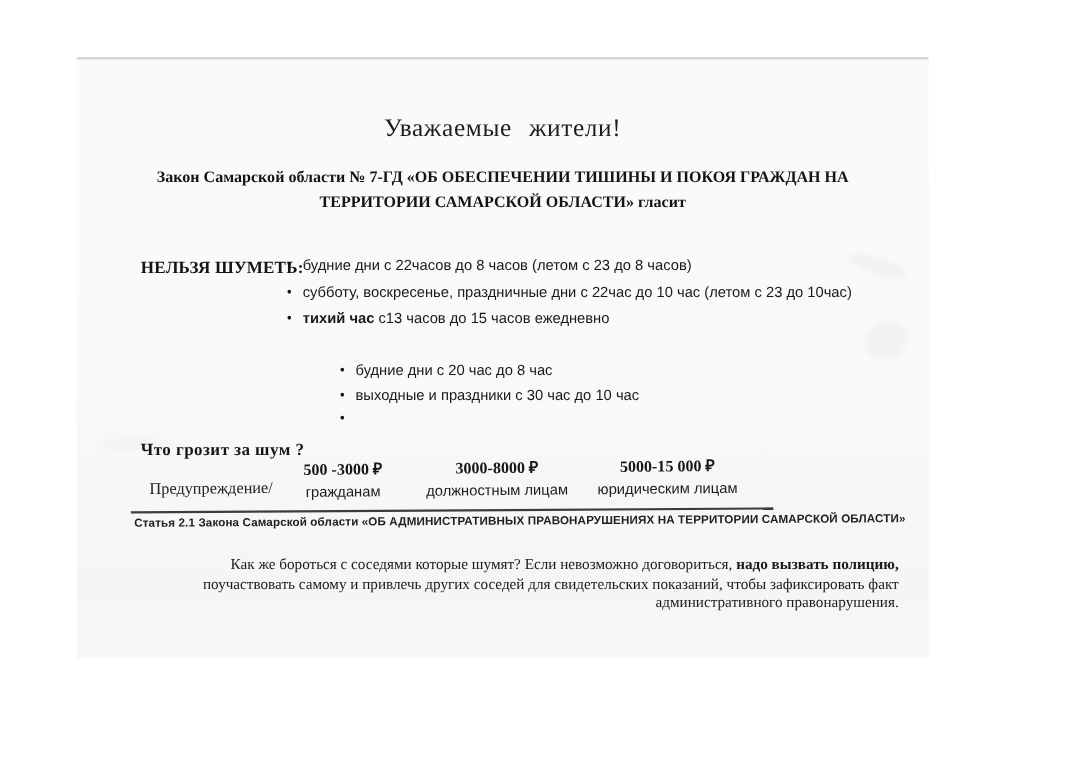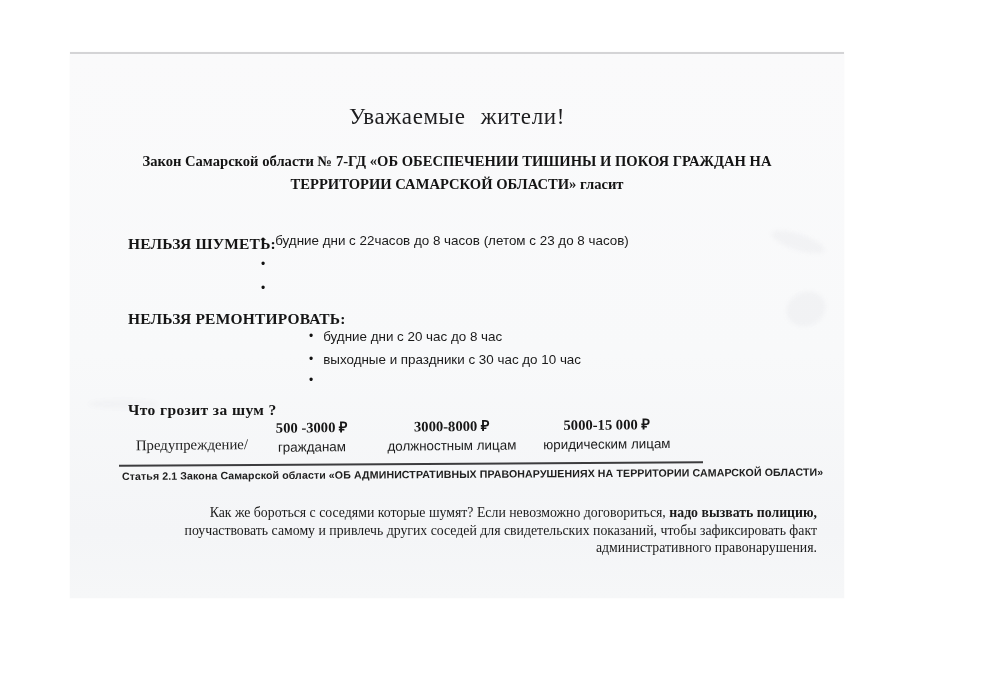--- a/index.html
+++ b/index.html
@@ -118,27 +118,28 @@
 
     <div class="sec-heading" id="sec1-heading">НЕЛЬЗЯ ШУМЕТЬ:</div>
 
     <div class="blist" id="list-noise">
       <div class="li">
         <span class="dot">•</span>
         <span><b></b><span>будние дни с 22часов до 8 часов (летом с 23 до 8 часов)</span></span>
       </div>
       <div class="li">
         <span class="dot">•</span>
+        <span><b></b><span>субботу, воскресенье, праздничные дни с 22час до 10 час (летом с 23 до 10час)</span></span>
       </div>
       <div class="li">
         <span class="dot">•</span>
+        <span><b>тихий час</b><span> с13 часов до 15 часов ежедневно</span></span>
       </div>
     </div>
 
-    <div class="sec-heading" id="sec2-heading">НЕЛЬЗЯ РЕМОНТИРОВАТЬ:</div>
 
     <div class="blist" id="list-repair">
       <div class="li">
         <span class="dot">•</span>
         <span><b></b><span>будние дни с 20 час до 8 час</span></span>
       </div>
       <div class="li">
         <span class="dot">•</span>
         <span><b></b><span>выходные и праздники с 30 час до 10 час</span></span>
       </div>

